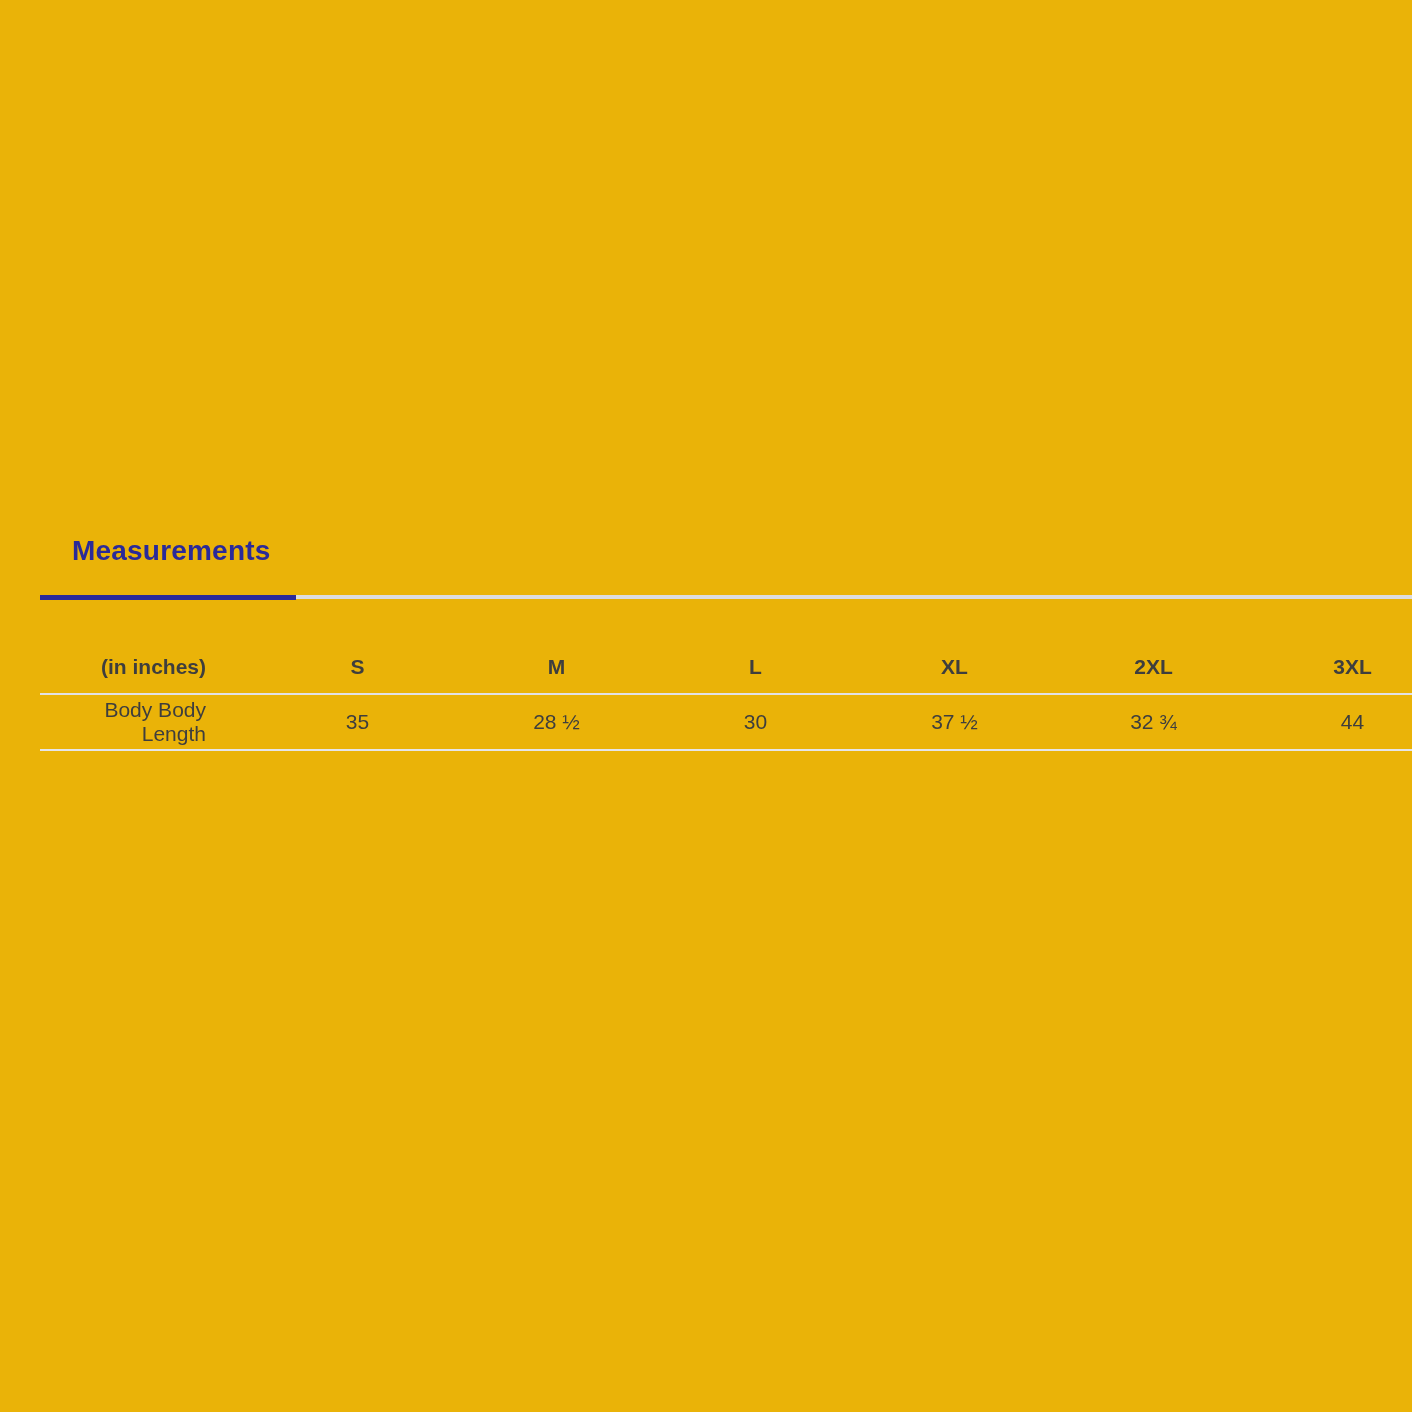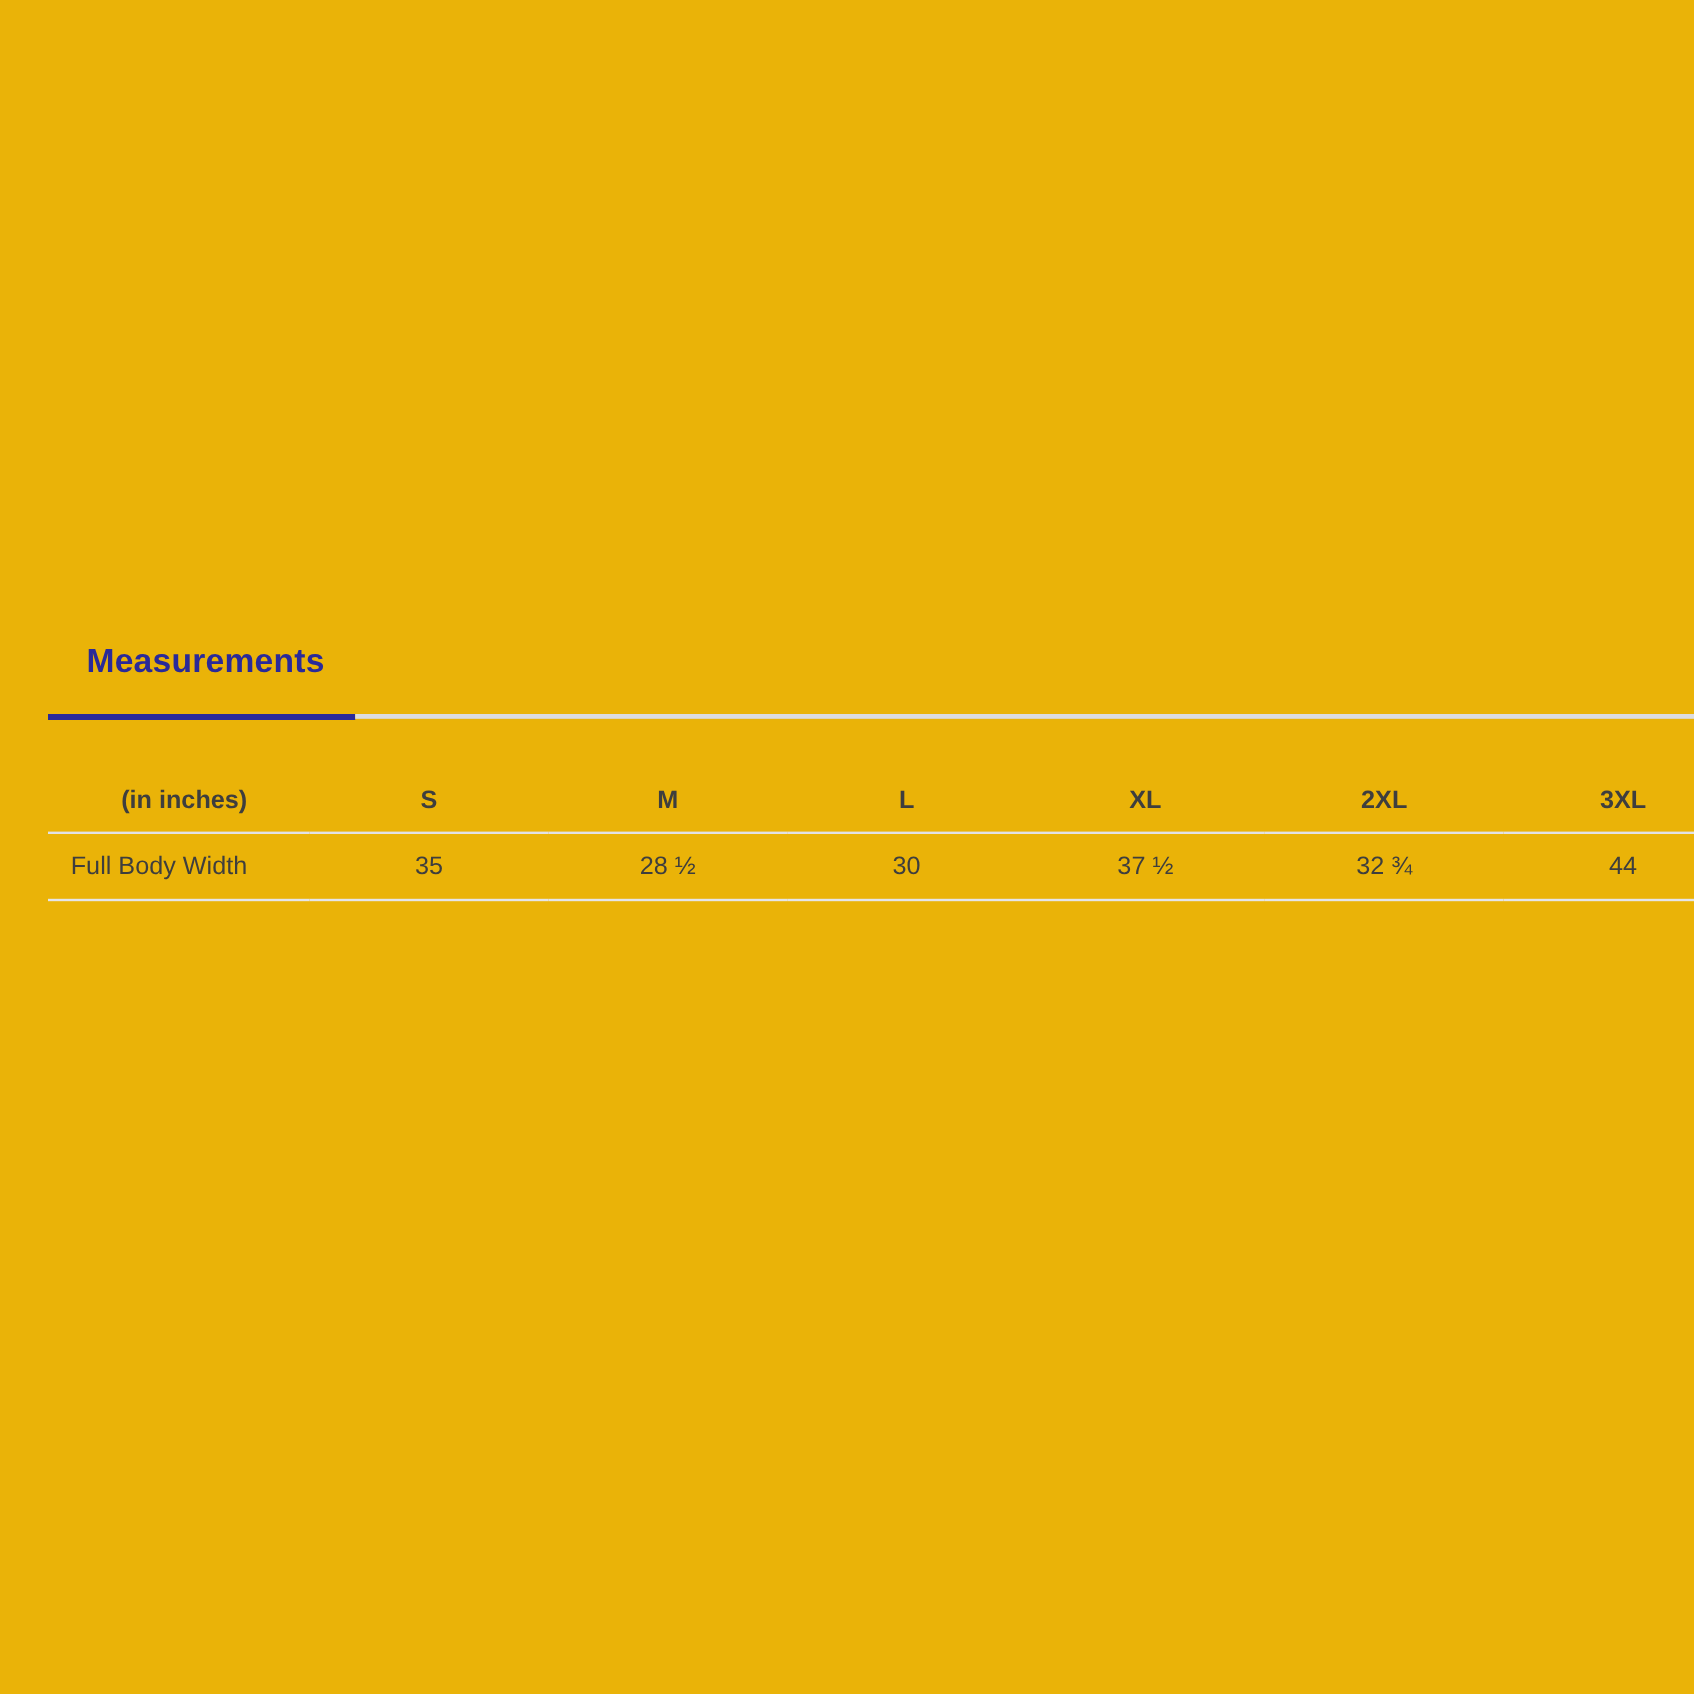--- a/index.html
+++ b/index.html
@@ -107,21 +107,21 @@
           <th>S</th>
           <th>M</th>
           <th>L</th>
           <th>XL</th>
           <th>2XL</th>
           <th>3XL</th>
         </tr>
       </thead>
       <tbody>
         <tr>
-          <td class="row-label">Full Body Width</td>
+          <td class="row-label">Body Body Length</td>
           <td>35</td>
           <td>28 ½</td>
           <td>30</td>
           <td>37 ½</td>
           <td>32 ¾</td>
           <td>44</td>
         </tr>
       </tbody>
     </table>
 

